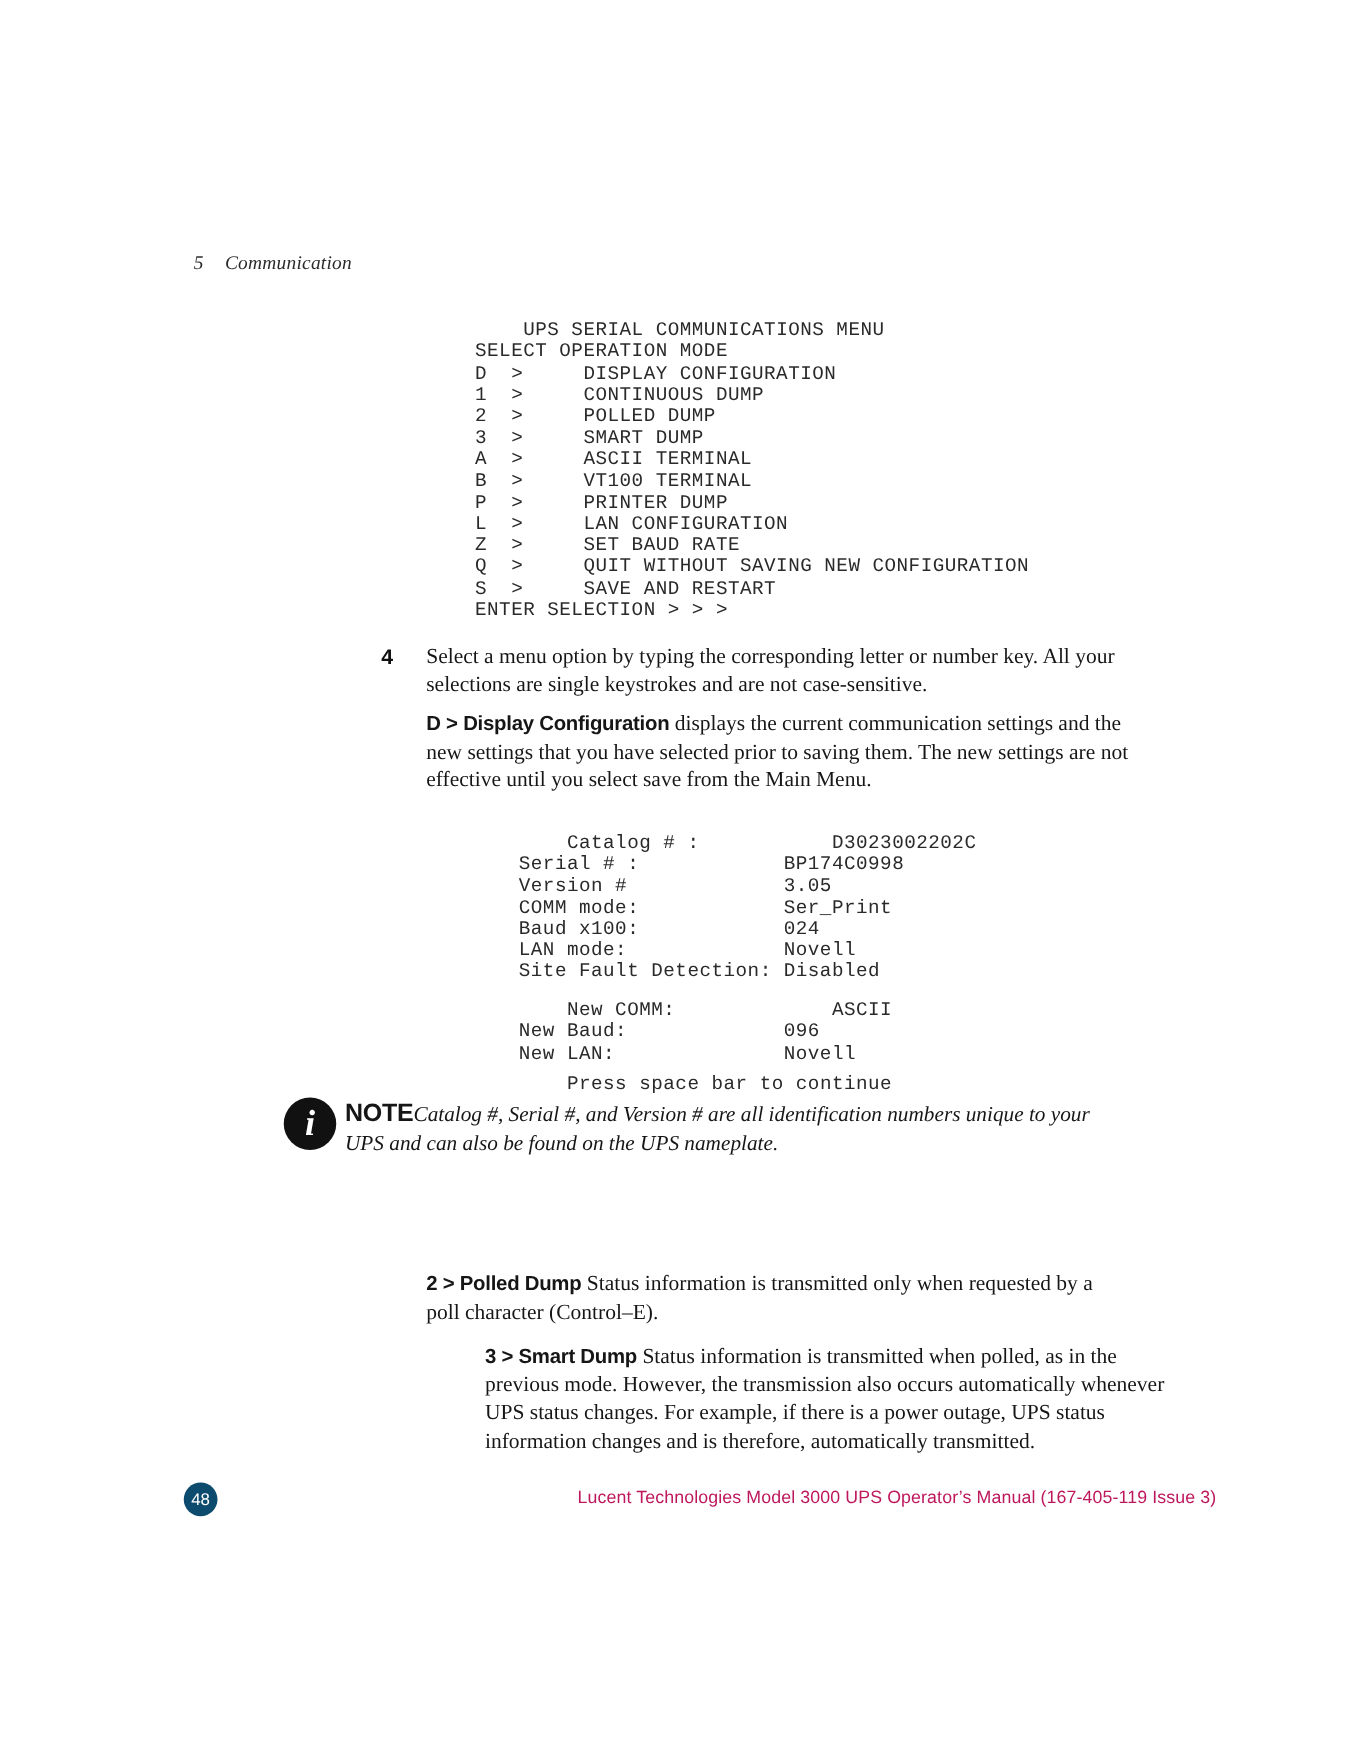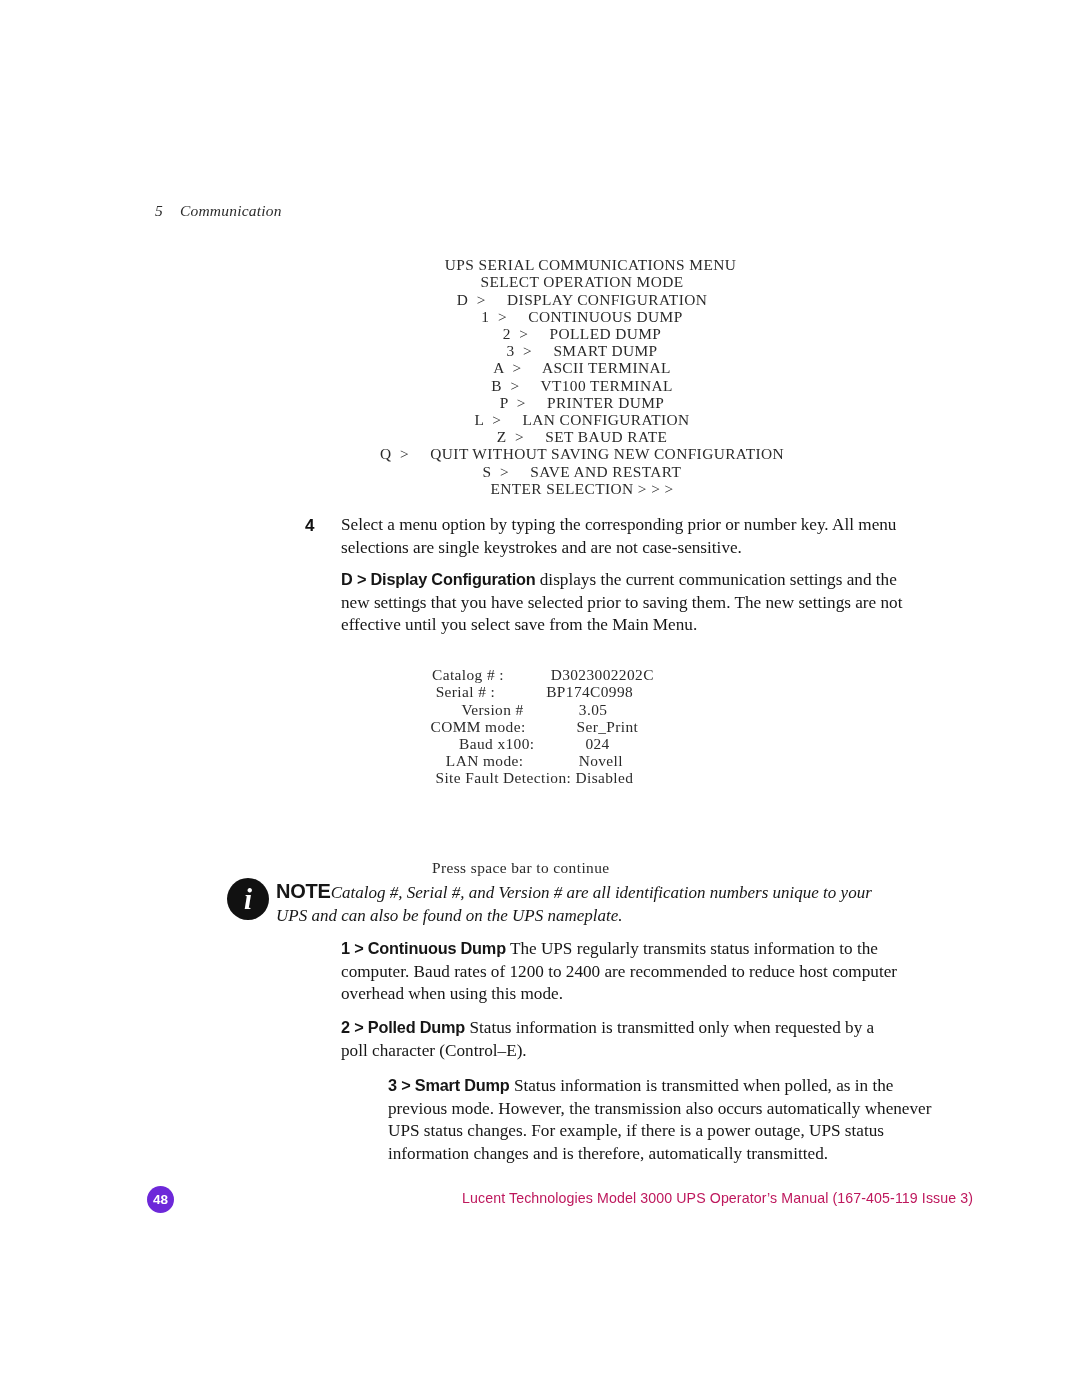--- a/index.html
+++ b/index.html
@@ -37,27 +37,26 @@
     letter-spacing: 0.2px;
   }
   .running-head .chap-num {
     display: inline-block;
     margin-right: 17px;
   }
 
   
   .terminal {
     position: absolute;
-    font-family: Liberation Serif, serif;
+    font-family: Liberation Mono, monospace;
     font-size: 15.4px;
     line-height: 17.2px;
     color: #2a2a2a;
     white-space: pre;
     letter-spacing: 0.4px;
-    text-align: center;
   }
   #menu-block {
     left: 380px;
     top: 239px;
   }
   #config-block {
     left: 415px;
     top: 649px;
   }
   #newconfig-block {
@@ -148,24 +147,24 @@
   }
 
   
   .page-badge {
     position: absolute;
     left: 147px;
     top: 1186px;
     width: 27px;
     height: 27px;
     border-radius: 50%;
-    background: #6d28d9;
+    background: #0c4a6e;
     color: #ffffff;
     font-family: "Liberation Sans", sans-serif;
-    font-weight: bold;
+    font-weight: normal;
     font-size: 13.5px;
     line-height: 27px;
     text-align: center;
   }
   .footer-text {
     position: absolute;
     left: 462px;
     top: 1190px;
     font-family: "Liberation Sans", sans-serif;
     font-size: 14.2px;
@@ -195,50 +194,52 @@
 P  &gt;     PRINTER DUMP
 L  &gt;     LAN CONFIGURATION
 Z  &gt;     SET BAUD RATE
 Q  &gt;     QUIT WITHOUT SAVING NEW CONFIGURATION
 S  &gt;     SAVE AND RESTART
 ENTER SELECTION &gt; &gt; &gt;</span>
   </div>
 
   <div class="step-num">4</div>
   <div class="body-para" id="para-step4">
-    <span>Select a menu option by typing the corresponding prior or number key. All menu selections are single keystrokes and are not case-sensitive.</span>
+    <span>Select a menu option by typing the corresponding letter or number key. All your selections are single keystrokes and are not case-sensitive.</span>
   </div>
 
   <div class="body-para" id="para-display">
     <b class="lead">D &gt; Display Configuration</b><span> displays the current communication settings and the new settings that you have selected prior to saving them. The new settings are not effective until you select save from the Main Menu.</span>
   </div>
 
   <div class="terminal" id="config-block">
     <span>Catalog # :           D3023002202C
 Serial # :            BP174C0998
 Version #             3.05
 COMM mode:            Ser_Print
 Baud x100:            024
 LAN mode:             Novell
 Site Fault Detection: Disabled</span>
   </div>
+  <div class="terminal" id="newconfig-block">
+    <span>New COMM:             ASCII
+New Baud:             096
+New LAN:              Novell</span>
+  </div>
   <div class="terminal" id="continue-block">
     <span>Press space bar to continue</span>
   </div>
 
   <div class="note-wrap">
     <div class="note-icon">i</div>
     <div class="note-text">
       <span class="note-label">NOTE</span><span>Catalog #, Serial #, and Version # are all identification numbers unique to your UPS and can also be found on the UPS nameplate.</span>
     </div>
   </div>
 
-  <div class="body-para" id="para-cont">
-    <b class="lead">1 &gt; Continuous Dump</b><span> The UPS regularly transmits status information to the computer. Baud rates of 1200 to 2400 are recommended to reduce host computer overhead when using this mode.</span>
-  </div>
 
   <div class="body-para" id="para-polled">
     <b class="lead">2 &gt; Polled Dump</b><span> Status information is transmitted only when requested by a poll character (Control–E).</span>
   </div>
 
   <div class="body-para" id="para-smart">
     <b class="lead">3 &gt; Smart Dump</b><span> Status information is transmitted when polled, as in the previous mode. However, the transmission also occurs automatically whenever UPS status changes. For example, if there is a power outage, UPS status information changes and is therefore, automatically transmitted.</span>
   </div>
 
   <div class="page-badge">48</div>

